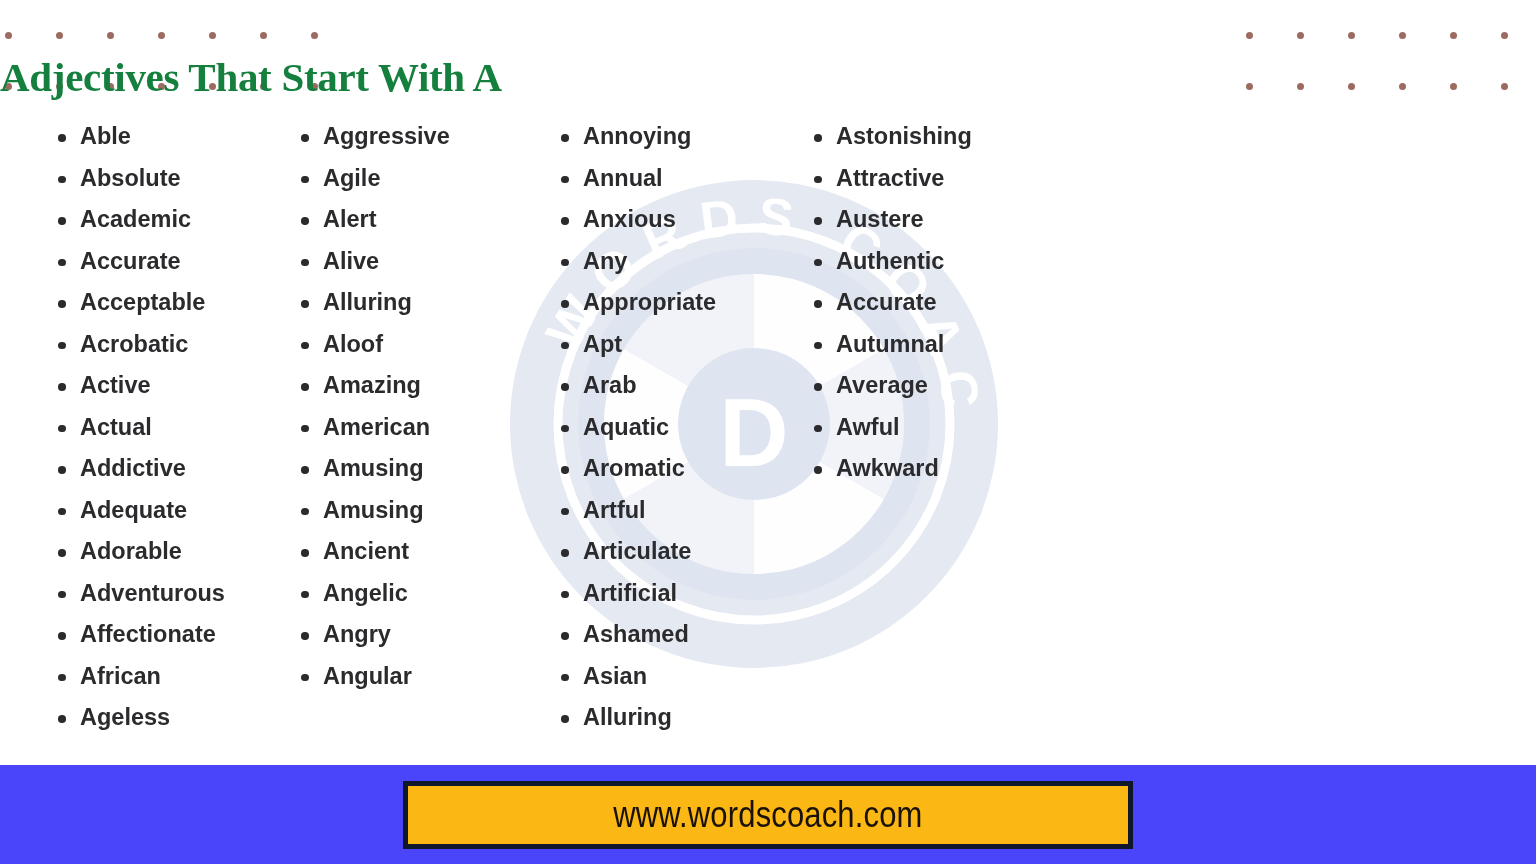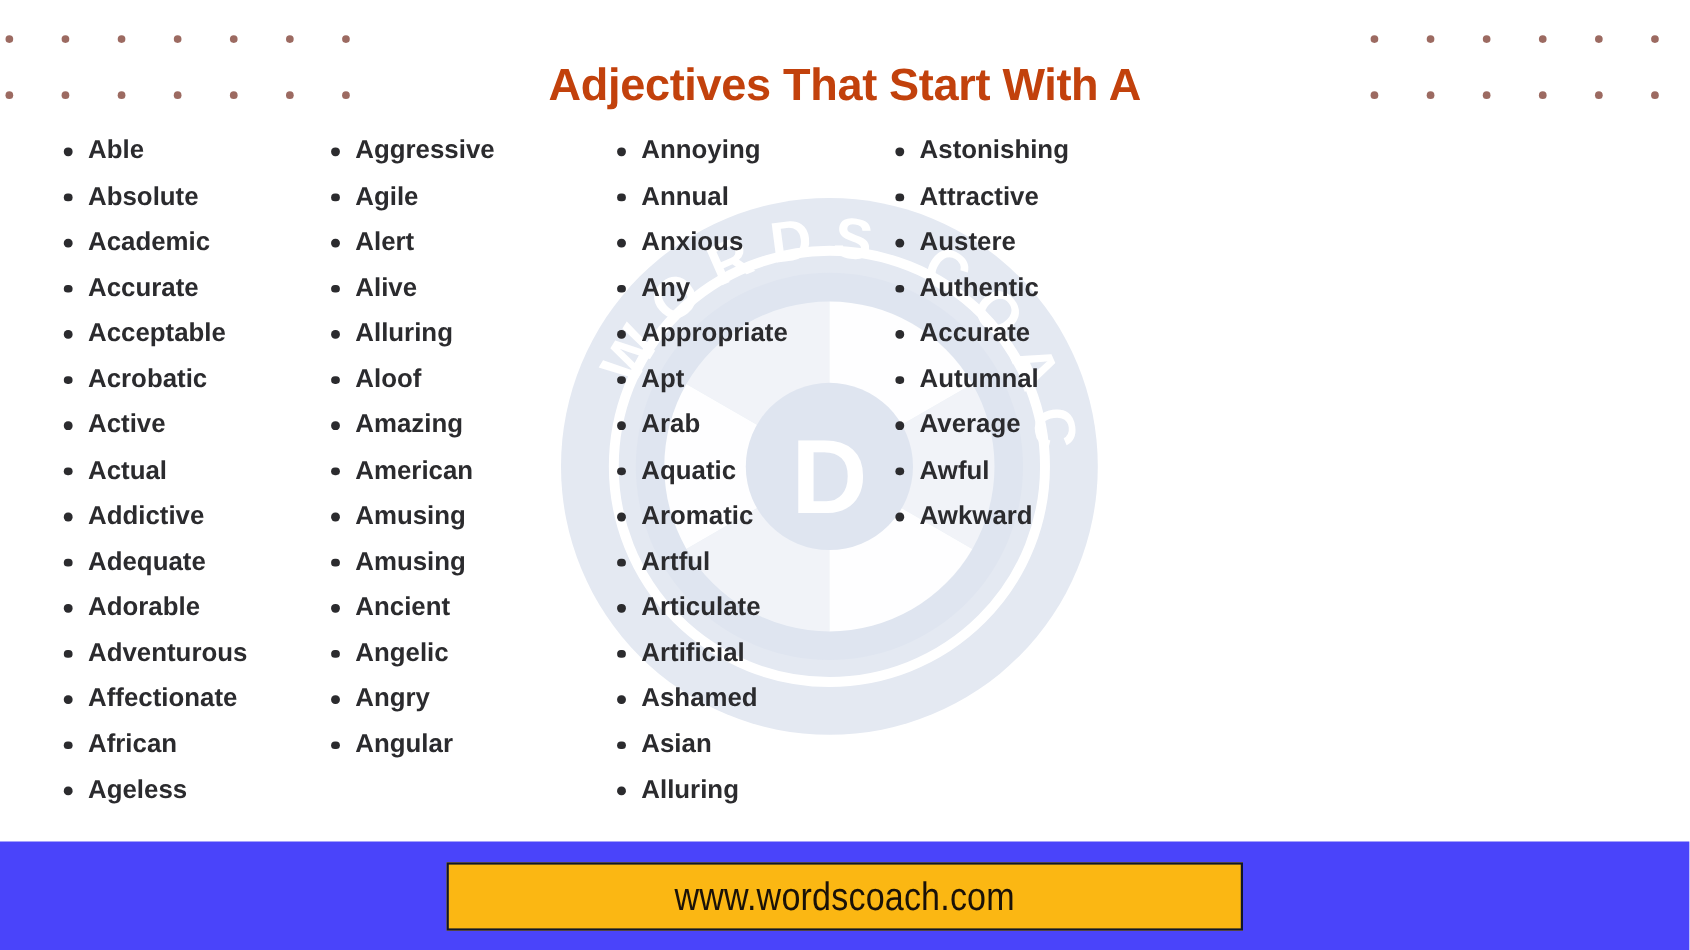--- a/index.html
+++ b/index.html
@@ -19,27 +19,27 @@
   .header {
     position: relative;
     height: 112px;
     width: 100%;
   }
   .page-title {
     position: absolute;
     left: 0;
     right: 0;
     top: 28px;
-    text-align: center;
     font-size: 41px;
     font-weight: bold;
-    color: #c2410c;
+    color: #15803d;
     letter-spacing: -0.3px;
     line-height: 1.1;
     white-space: nowrap;
+    font-family: Liberation Serif, serif;
   }
 
   
   .dot-grid {
     position: absolute;
     top: 32px;
     display: grid;
     grid-auto-flow: column;
     row-gap: 44px;
     column-gap: 44px;
@@ -115,21 +115,21 @@
     background: #4a44fa;
     display: flex;
     align-items: center;
     justify-content: center;
     z-index: 3;
   }
   .footer-url-box {
     width: 720px;
     height: 58px;
     background: #fbb713;
-    border: 2px solid #0f172a;
+    border: 5px solid #0f172a;
     display: flex;
     align-items: center;
     justify-content: center;
   }
   .footer-url {
     font-family: "Liberation Sans Narrow", "Liberation Sans", sans-serif;
     font-size: 36px;
     font-weight: normal;
     color: #1a1208;
     letter-spacing: 0.2px;

